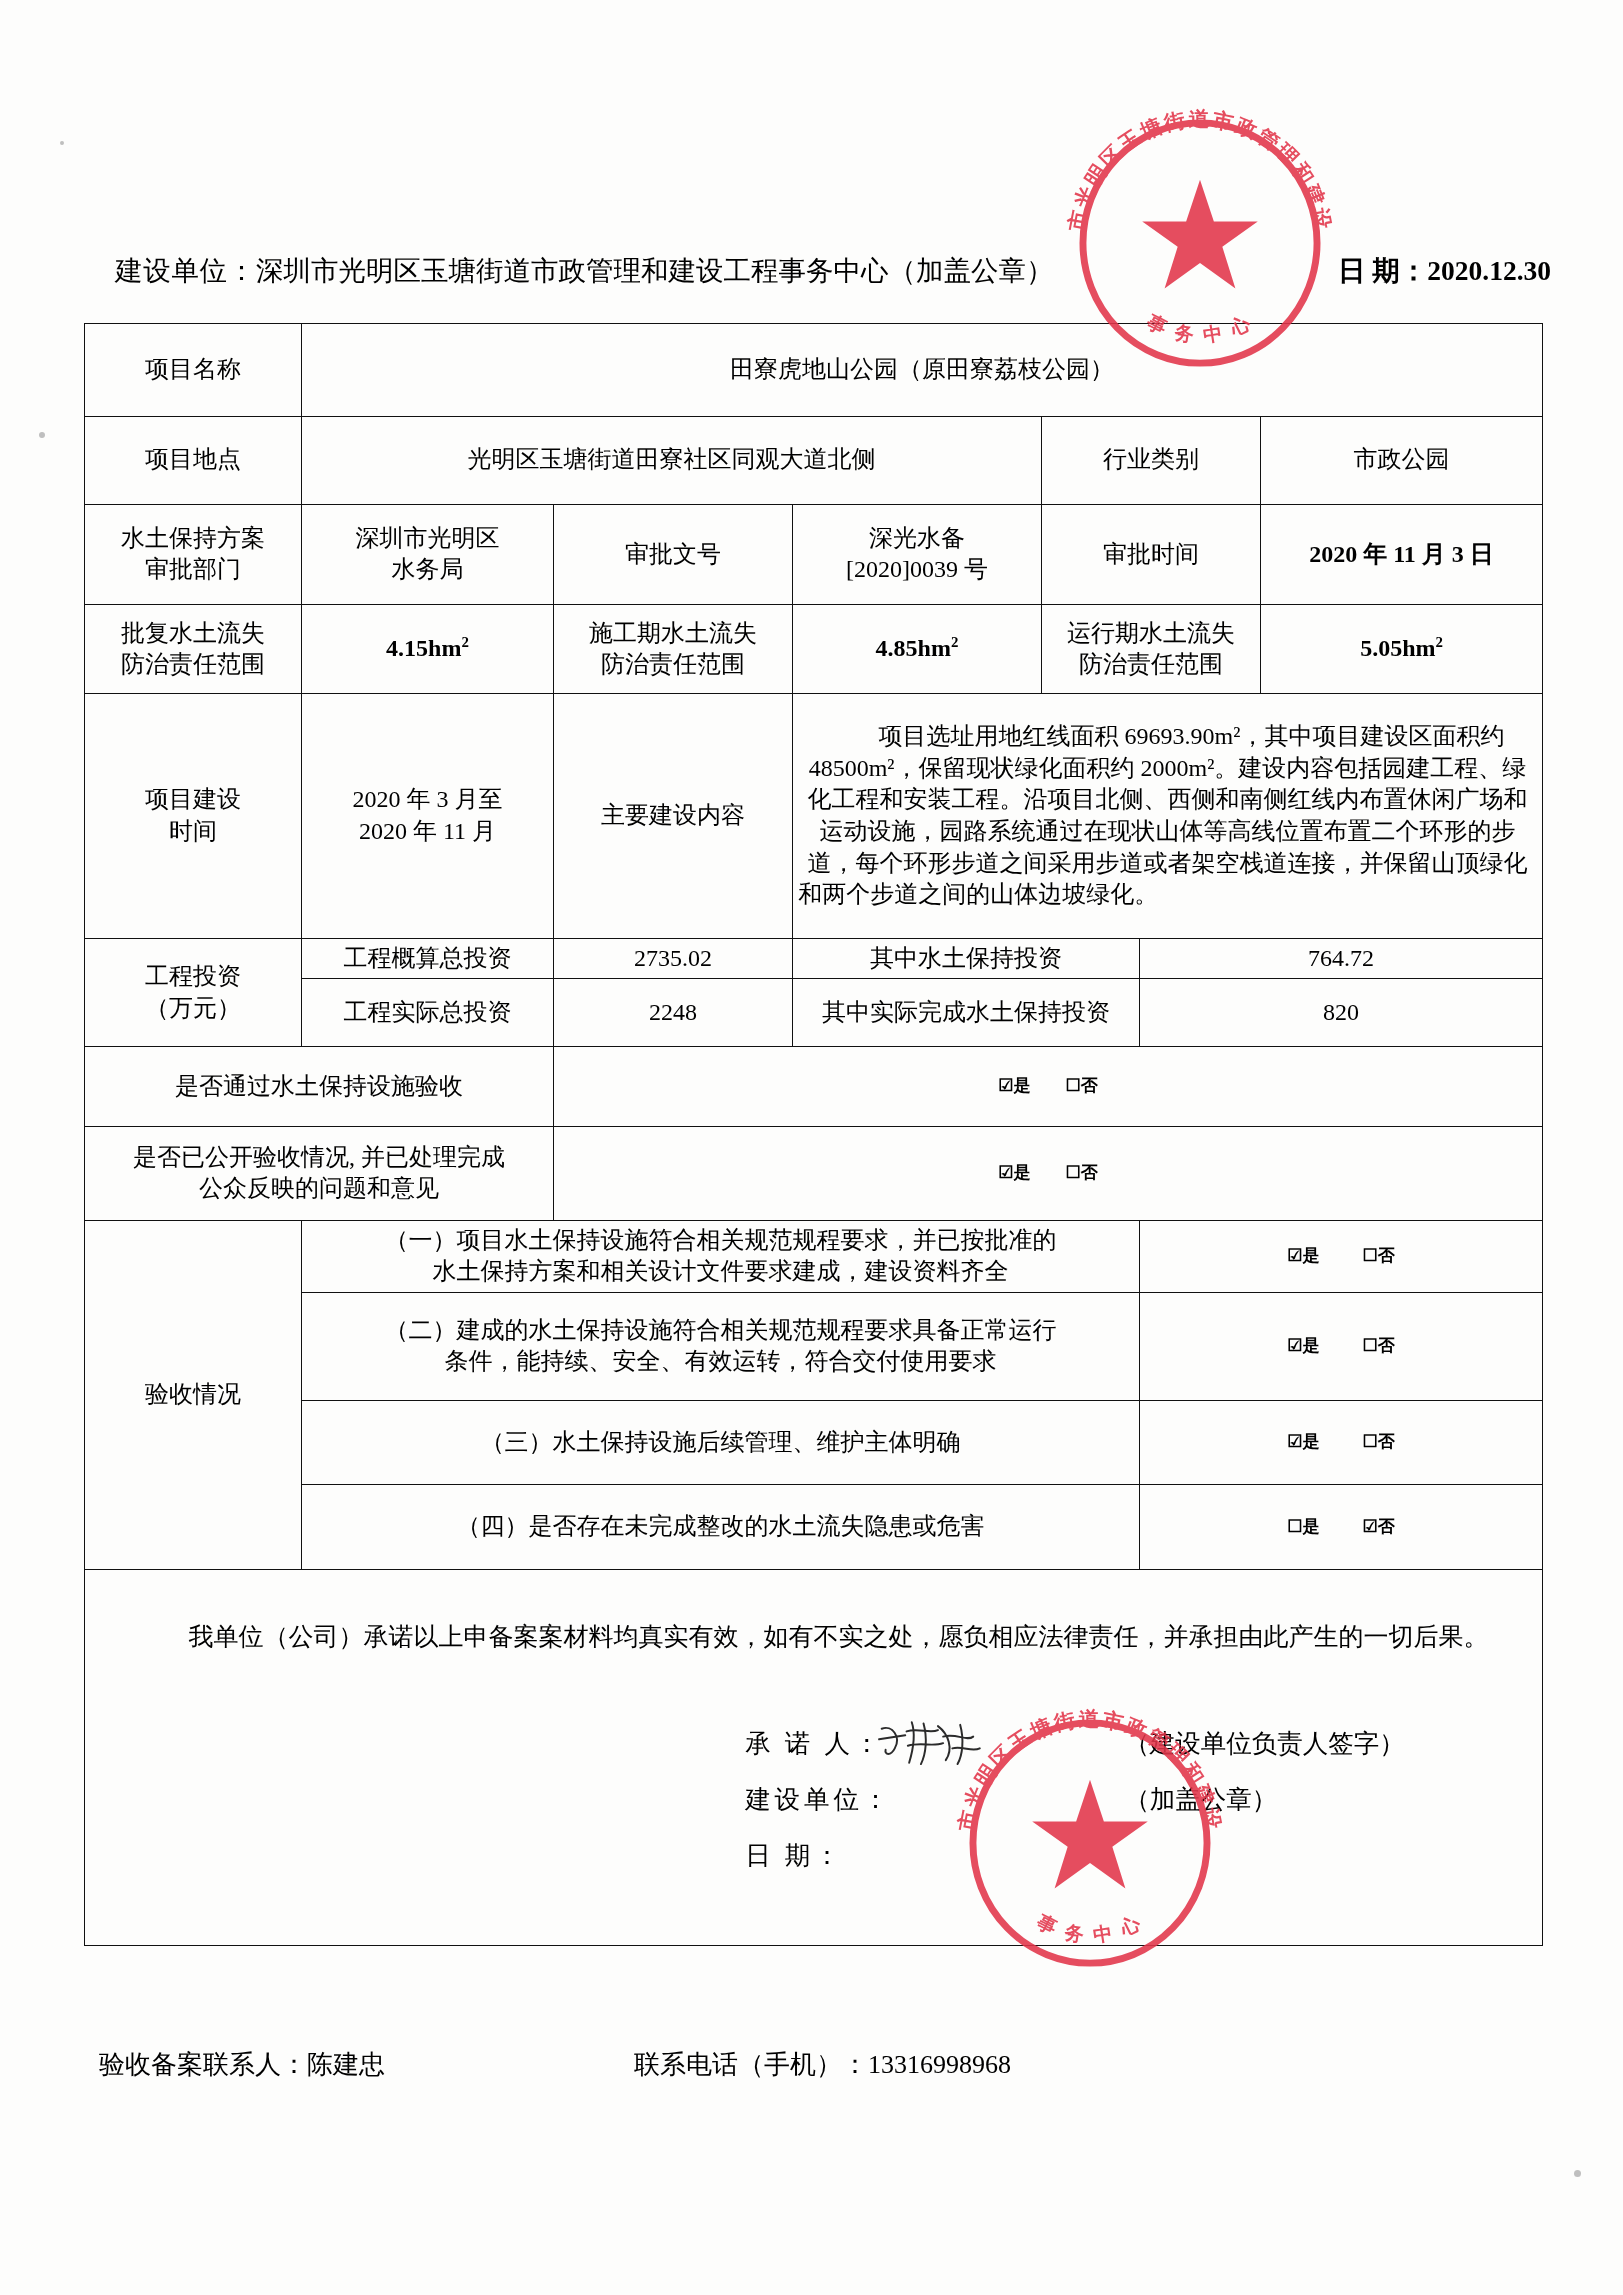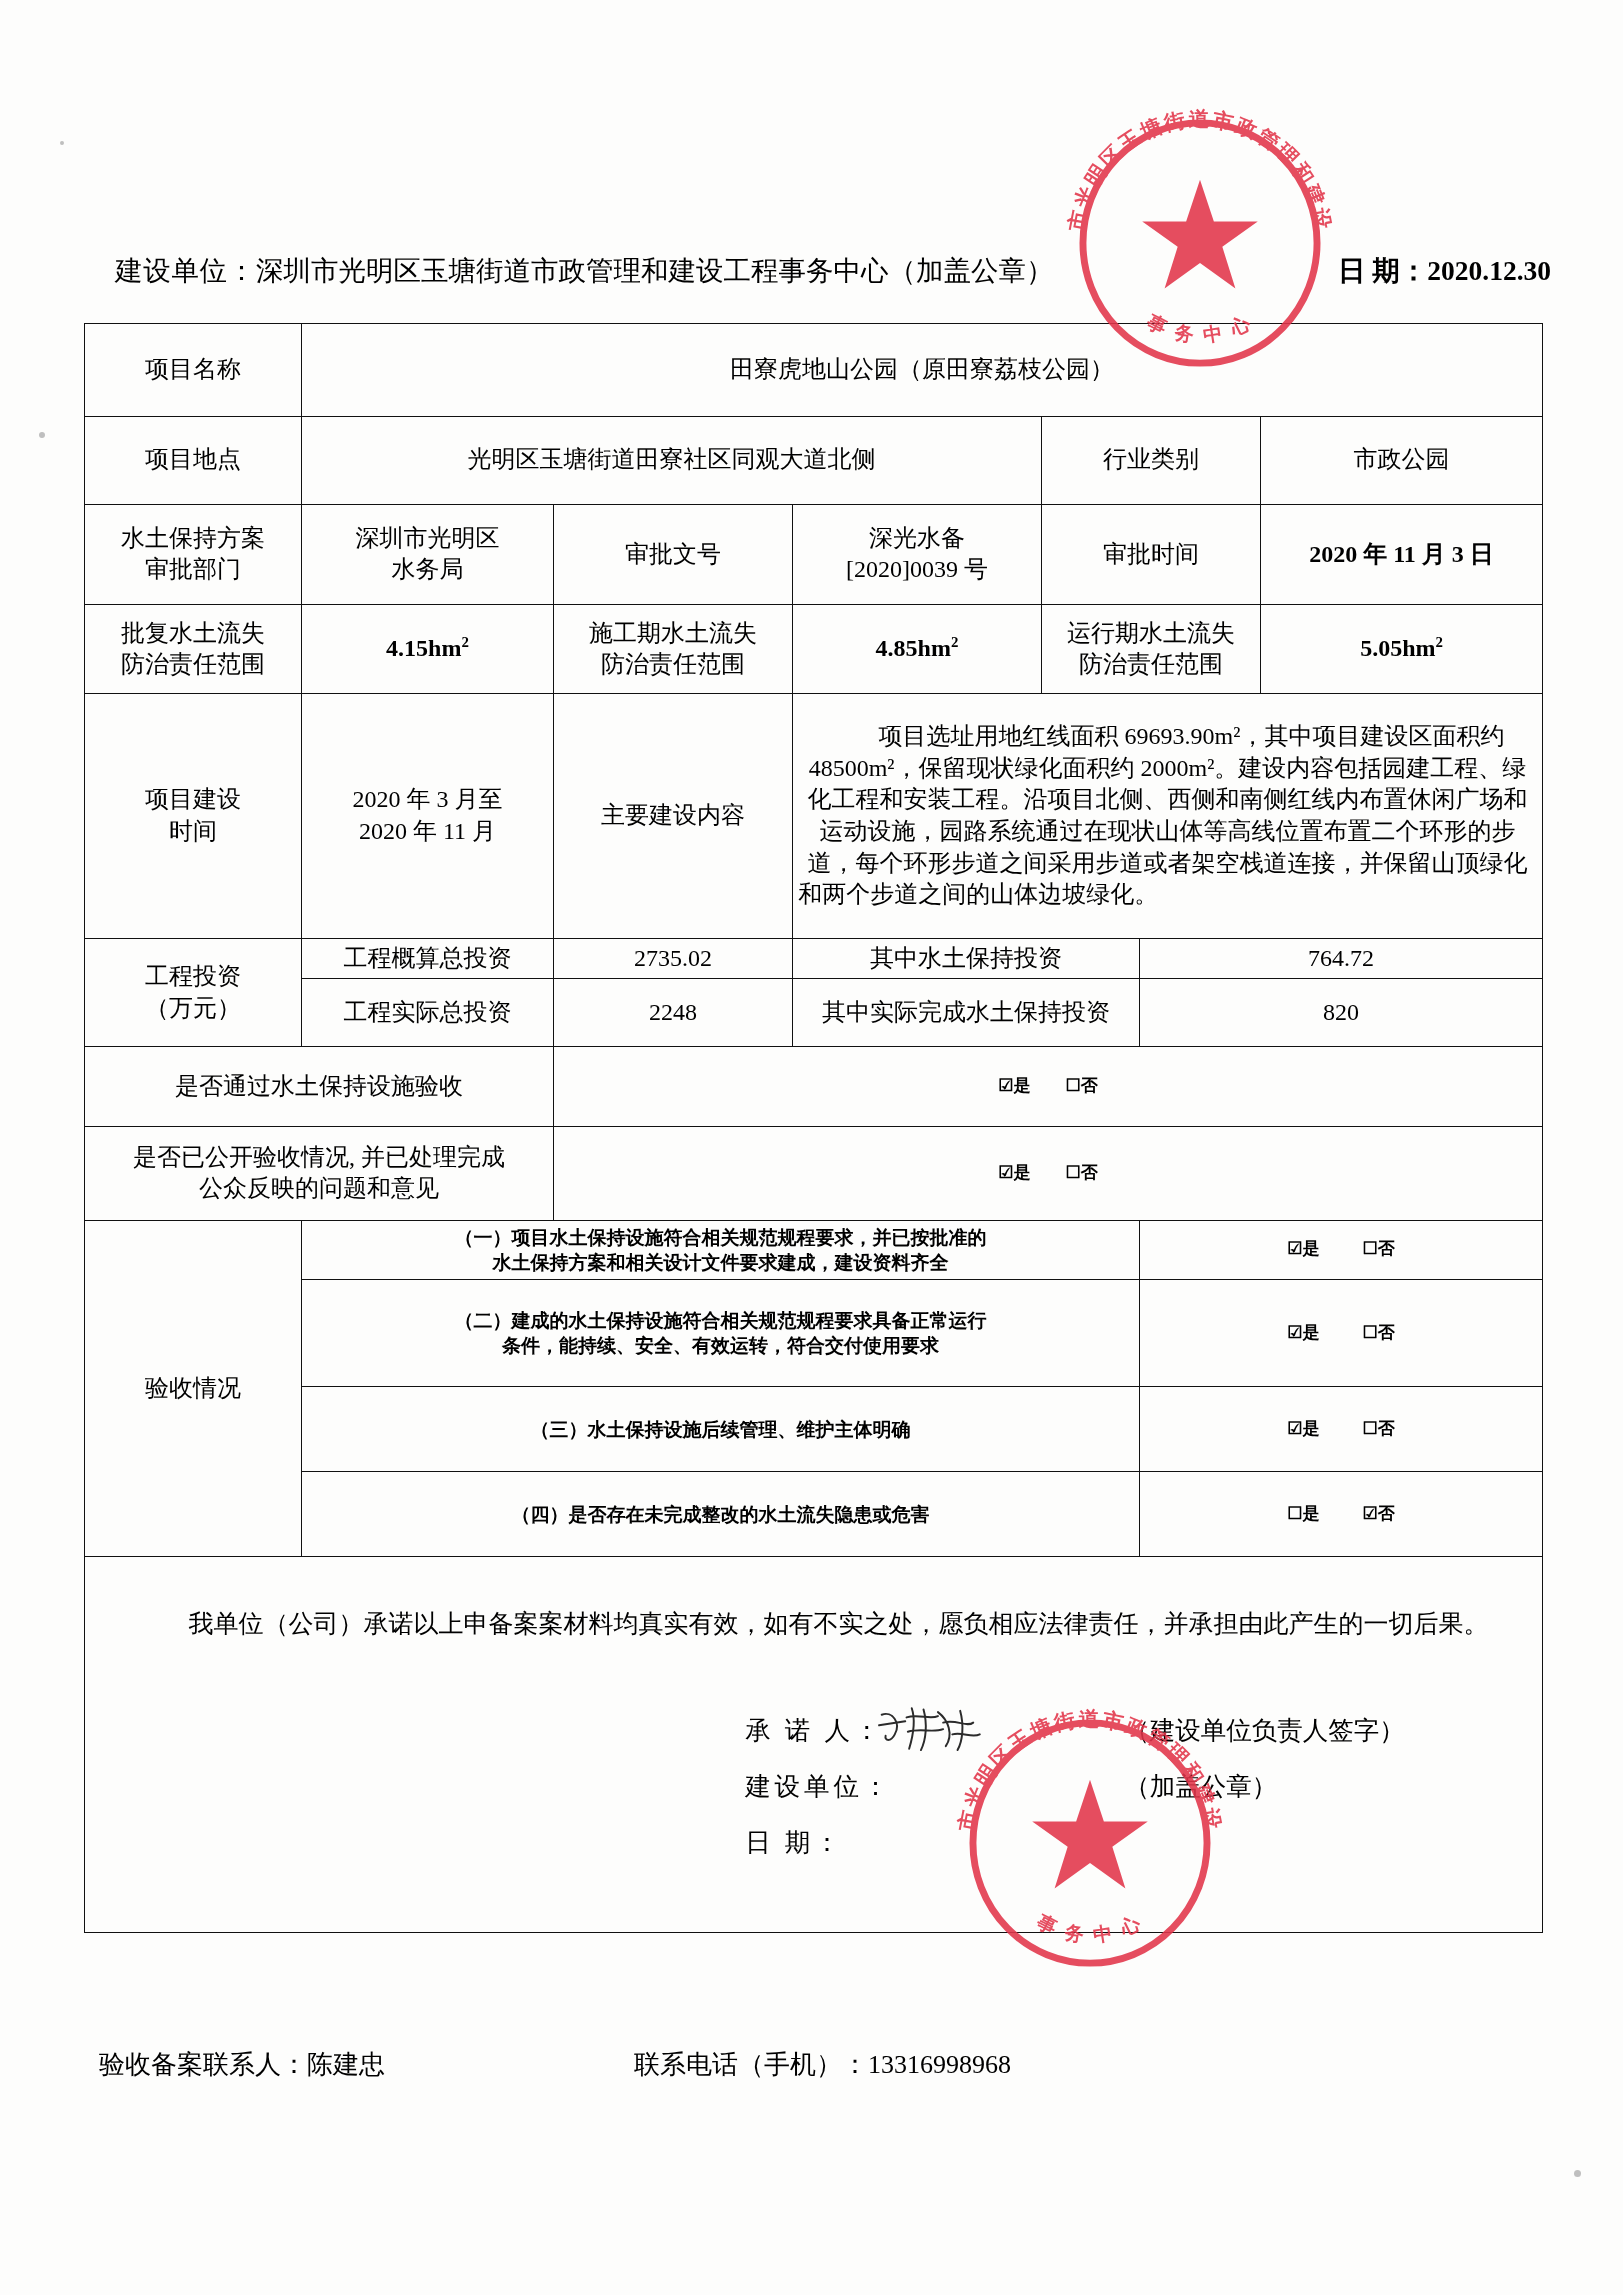--- a/index.html
+++ b/index.html
@@ -90,22 +90,21 @@
   .cbgroup .cb { margin-right: 35px; display: inline-block; }
   .cbgroup .cb:last-child { margin-right: 0; }
   .cb-center { text-align: center; padding-left: 0; }
   .cb-center .cb { margin-right: 43px; }
 
   
   td.accept-item {
     text-align: left;
     padding: 11.8px 10.5px 11.8px 14.4px;
     line-height: 1.62;
-    font-size: 19px;
-    font-weight: bold;
+    font-size: 24px;
   }
   td.accept-item .ai-line { display: block; }
 
   
   td.pledge {
     text-align: left;
     vertical-align: top;
     padding: 22px 23.6px 15.7px 19.6px;
     line-height: 1.55;
     font-size: 25px;

